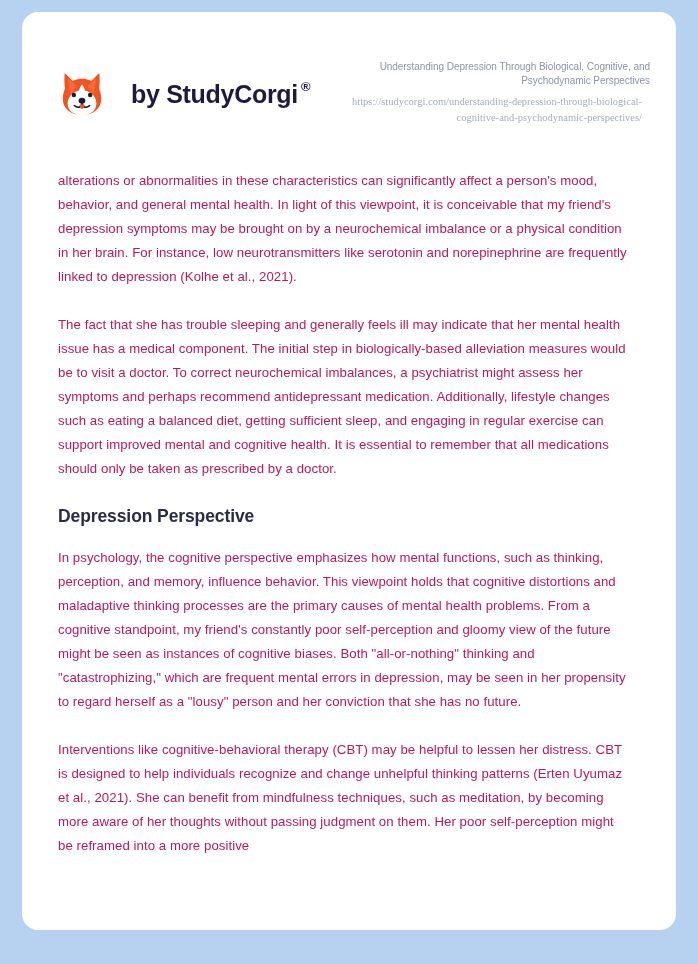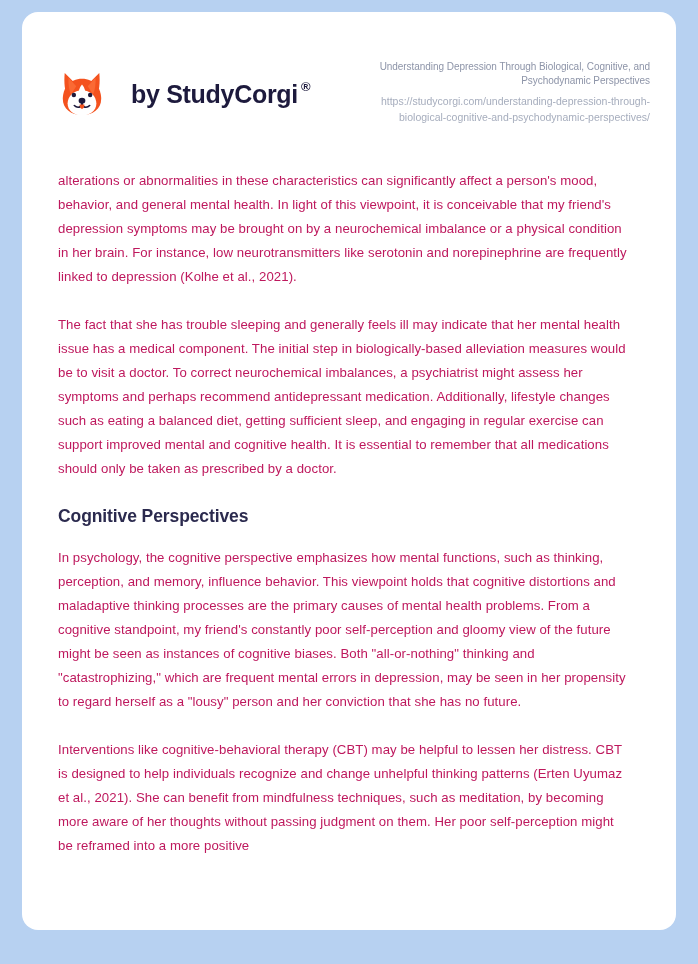--- a/index.html
+++ b/index.html
@@ -74,22 +74,23 @@
     font-size: 10px;
     font-weight: normal;
     line-height: 1.42;
     letter-spacing: -0.05px;
     margin: 0;
   }
   .doc-url {
     color: #a6adbd;
     font-size: 10.5px;
     line-height: 1.45;
-    margin: 6px 0 0 0;
+    margin: 6px 8px 0 0;
     word-break: break-word;
+    font-family: Liberation Serif, serif;
   }
   
   .doc-body {
     padding: 0 46px 0 36px;
     box-sizing: border-box;
   }
   .doc-body > p {
     color: #be185d;
     font-size: 13.2px;
     line-height: 1.82;
@@ -152,18 +153,18 @@
       <p class="doc-url">https://studycorgi.com/understanding-depression-through-biological-cognitive-and-psychodynamic-perspectives/</p>
     </div>
 
   </div>
 
   <div class="spacer-top"></div>
 
   <div class="doc-body">
     <p class="first-para">alterations or abnormalities in these characteristics can significantly affect a person's mood, behavior, and general mental health. In light of this viewpoint, it is conceivable that my friend's depression symptoms may be brought on by a neurochemical imbalance or a physical condition in her brain. For instance, low neurotransmitters like serotonin and norepinephrine are frequently linked to depression (Kolhe et al., 2021).</p>
     <p>The fact that she has trouble sleeping and generally feels ill may indicate that her mental health issue has a medical component. The initial step in biologically-based alleviation measures would be to visit a doctor. To correct neurochemical imbalances, a psychiatrist might assess her symptoms and perhaps recommend antidepressant medication. Additionally, lifestyle changes such as eating a balanced diet, getting sufficient sleep, and engaging in regular exercise can support improved mental and cognitive health. It is essential to remember that all medications should only be taken as prescribed by a doctor.</p>
-    <h2 class="section-heading">Cognitive Perspectives</h2>
+    <h2 class="section-heading">Depression Perspective</h2>
     <p>In psychology, the cognitive perspective emphasizes how mental functions, such as thinking, perception, and memory, influence behavior. This viewpoint holds that cognitive distortions and maladaptive thinking processes are the primary causes of mental health problems. From a cognitive standpoint, my friend's constantly poor self-perception and gloomy view of the future might be seen as instances of cognitive biases. Both "all-or-nothing" thinking and "catastrophizing," which are frequent mental errors in depression, may be seen in her propensity to regard herself as a "lousy" person and her conviction that she has no future.</p>
     <p>Interventions like cognitive-behavioral therapy (CBT) may be helpful to lessen her distress. CBT is designed to help individuals recognize and change unhelpful thinking patterns (Erten Uyumaz et al., 2021). She can benefit from mindfulness techniques, such as meditation, by becoming more aware of her thoughts without passing judgment on them. Her poor self-perception might be reframed into a more positive</p>
   </div>
 
 </div>
 
 </body></html>

